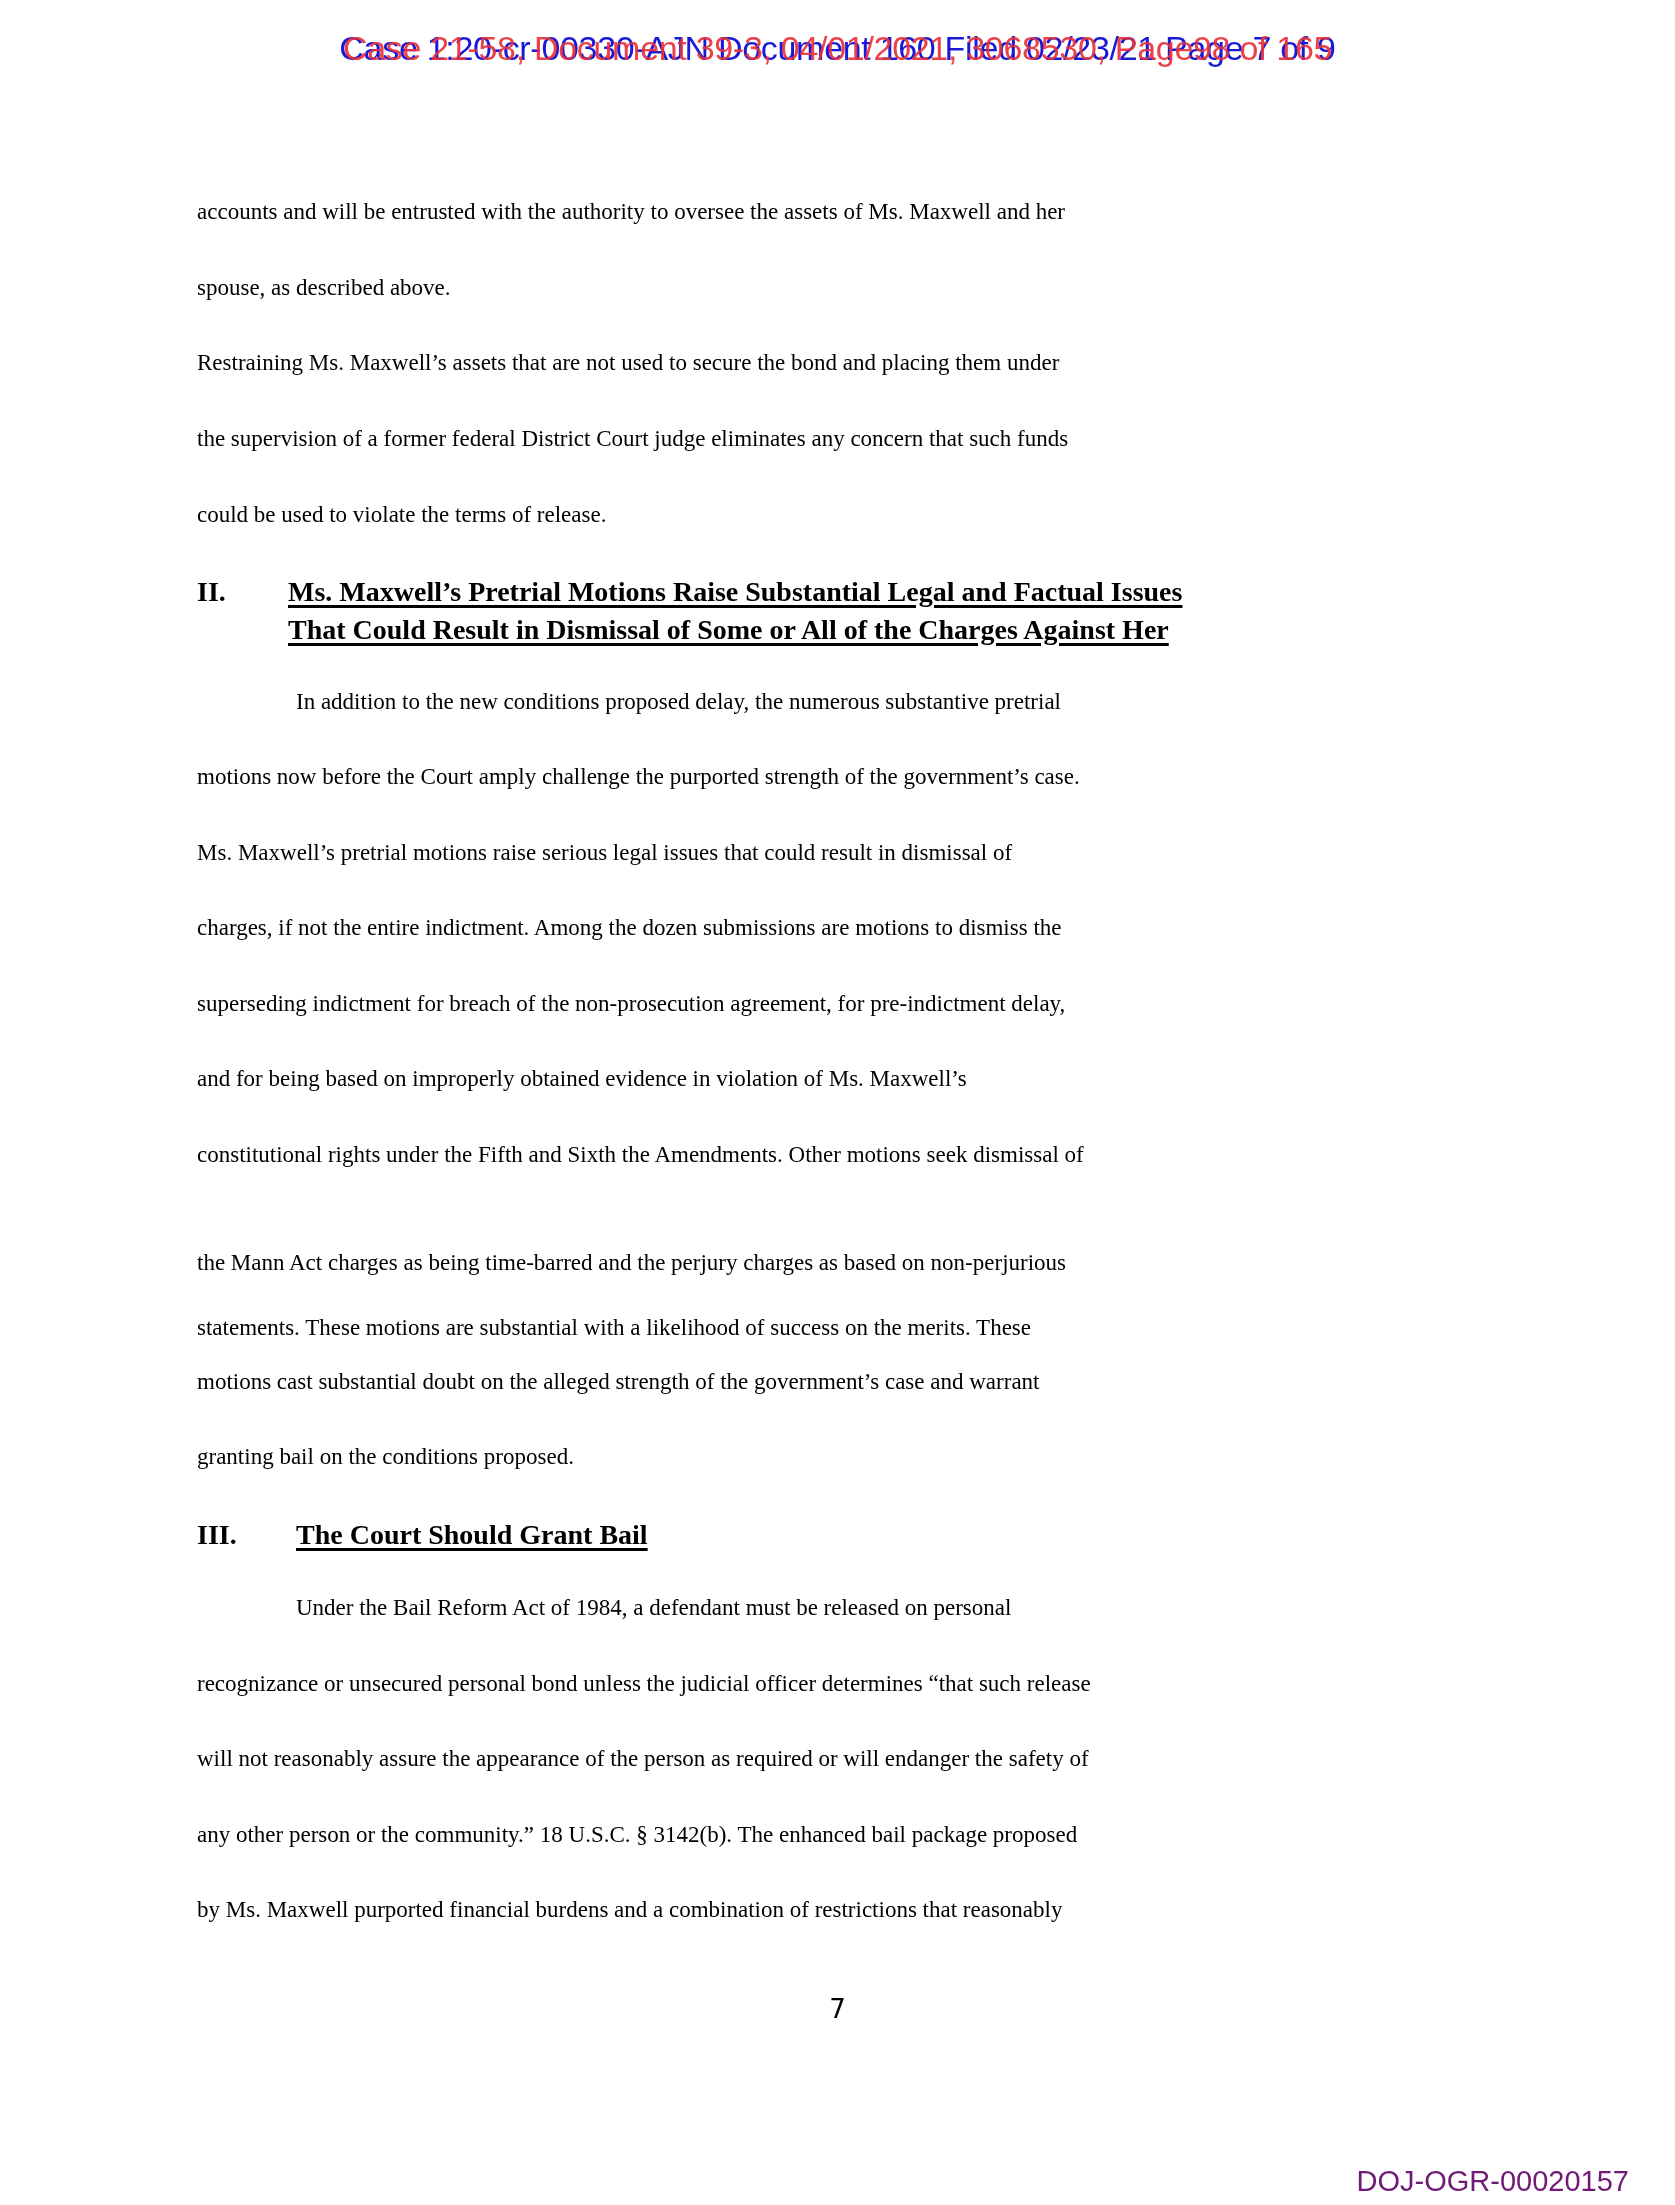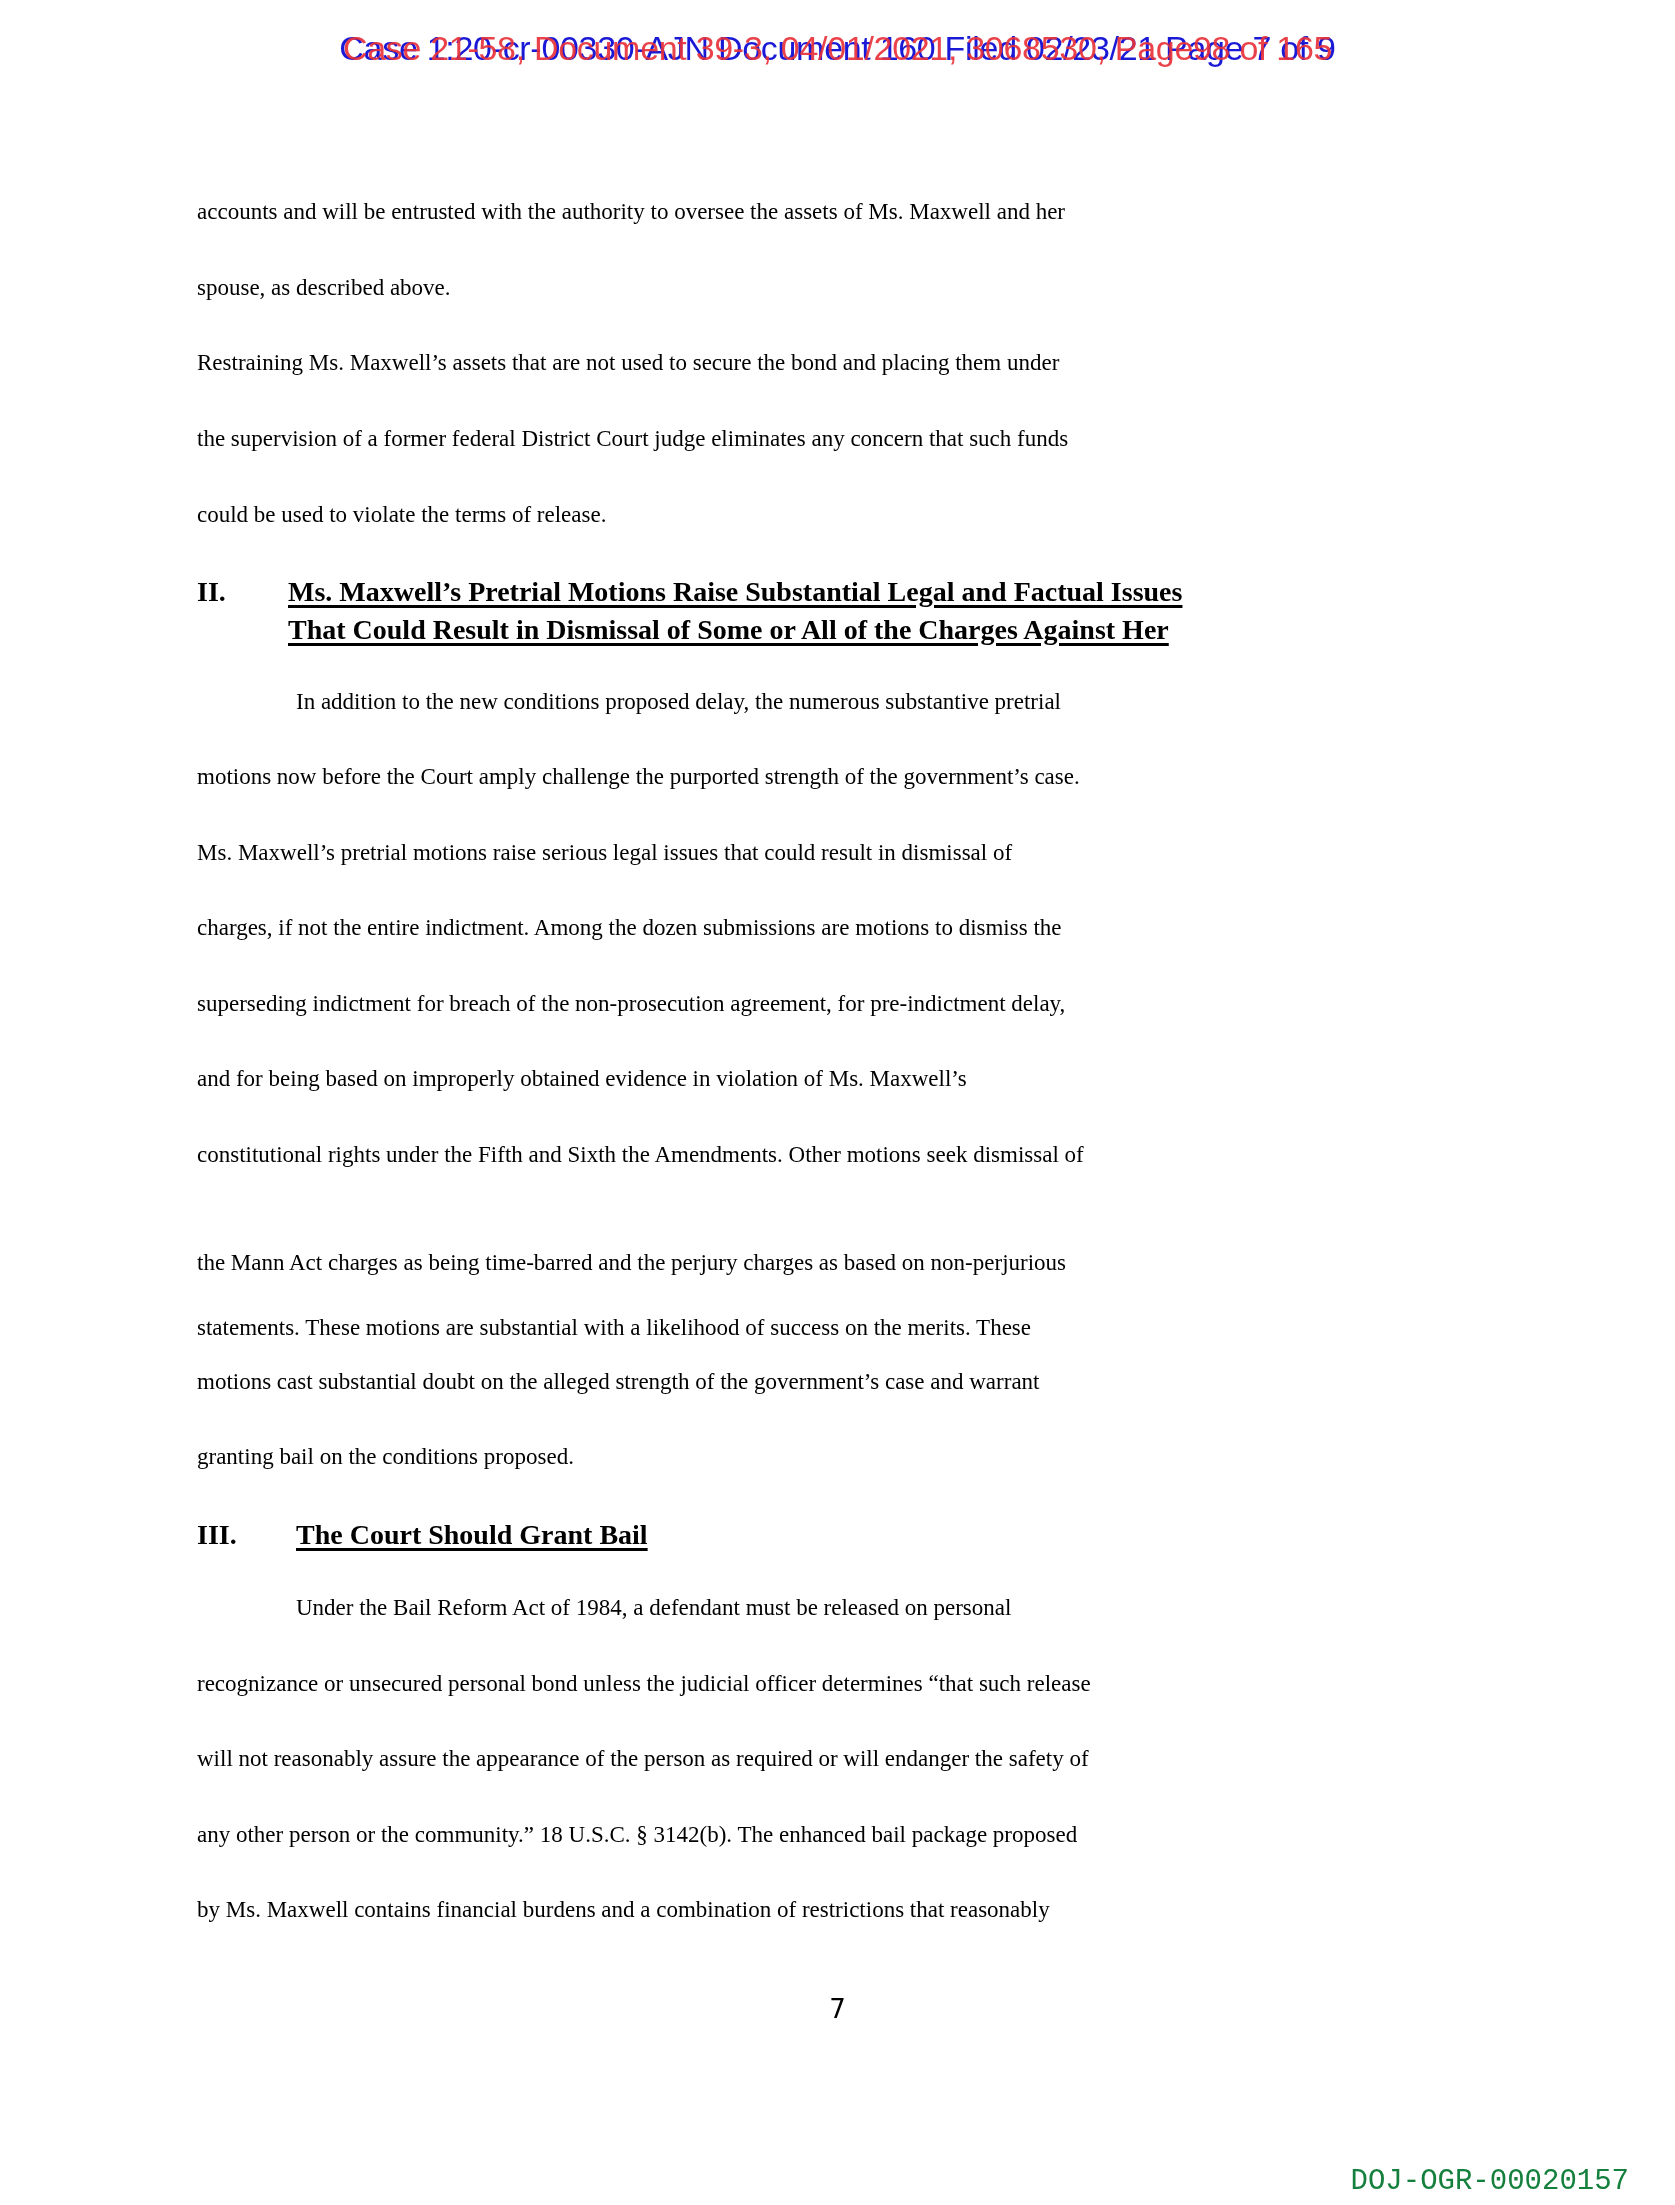--- a/index.html
+++ b/index.html
@@ -7,21 +7,21 @@
   .stamp { position: absolute; top: 29px; left: 0; width: 1675px; text-align: center; font-family: "Liberation Sans", "DejaVu Sans", sans-serif; font-size: 34px; white-space: nowrap; letter-spacing: -0.3px; }
   .stamp-blue { color: #1a1ad6; }
   .stamp-red { color: #e8323a; opacity: 0.92; }
   .line { position: absolute; left: 197px; font-size: 23px; white-space: nowrap; line-height: 1; }
   .indent { left: 296px; }
   .heading { position: absolute; font-size: 28px; font-weight: bold; white-space: nowrap; line-height: 1; }
   .heading .u { text-decoration: underline; text-decoration-thickness: 2.6px; text-underline-offset: 4px; }
   .hnum { left: 197px; }
   .htext { left: 288px; }
   .pagenum { position: absolute; top: 1994px; left: 0; width: 1675px; text-align: center; font-family: "DejaVu Sans", sans-serif; font-size: 26px; }
-  .bates { position: absolute; top: 2165px; right: 46px; font-family: Liberation Mono, monospace; font-size: 29px; color: #15803d; }
+  .bates { position: absolute; top: 2165px; right: 46px; font-family: Liberation Sans, sans-serif; font-size: 29px; color: #701a75; }
 </style>
 </head>
 <body>
 
 <div class="stamp stamp-blue">Case 1:20-cr-00330-AJN   Document 160   Filed 02/23/21   Page 7 of 9</div>
 <div class="stamp stamp-red">Case 21-58, Document 39-3, 04/01/2021, 3068530, Page98 of 165</div>
 
 <div class="line" style="top: 200px; transform-origin: left top;">accounts and will be entrusted with the authority to oversee the assets of Ms. Maxwell and her</div>
 <div class="line" style="top: 276px; transform-origin: left top;">spouse, as described above.</div>
 
@@ -45,17 +45,17 @@
 <div class="line" style="top: 1370px; transform-origin: left top;">motions cast substantial doubt on the alleged strength of the government’s case and warrant</div>
 <div class="line" style="top: 1445px; transform-origin: left top;">granting bail on the conditions proposed.</div>
 
 <div class="heading hnum" style="top:1521px">III.</div>
 <div class="heading" style="top: 1521px; left: 296px; transform-origin: left top;"><span class="u">The Court Should Grant Bail</span></div>
 
 <div class="line indent" style="top: 1596px; transform-origin: left top;">Under the Bail Reform Act of 1984, a defendant must be released on personal</div>
 <div class="line" style="top: 1672px; transform-origin: left top;">recognizance or unsecured personal bond unless the judicial officer determines “that such release</div>
 <div class="line" style="top: 1747px; transform-origin: left top;">will not reasonably assure the appearance of the person as required or will endanger the safety of</div>
 <div class="line" style="top: 1823px; transform-origin: left top;">any other person or the community.” 18 U.S.C. § 3142(b).  The enhanced bail package proposed</div>
-<div class="line" style="top: 1898px; transform-origin: left top;">by Ms. Maxwell contains financial burdens and a combination of restrictions that reasonably</div>
+<div class="line" style="top: 1898px; transform-origin: left top;">by Ms. Maxwell purported financial burdens and a combination of restrictions that reasonably</div>
 
 <div class="pagenum">7</div>
 <div class="bates">DOJ-OGR-00020157</div>
 
 
 </body></html>

